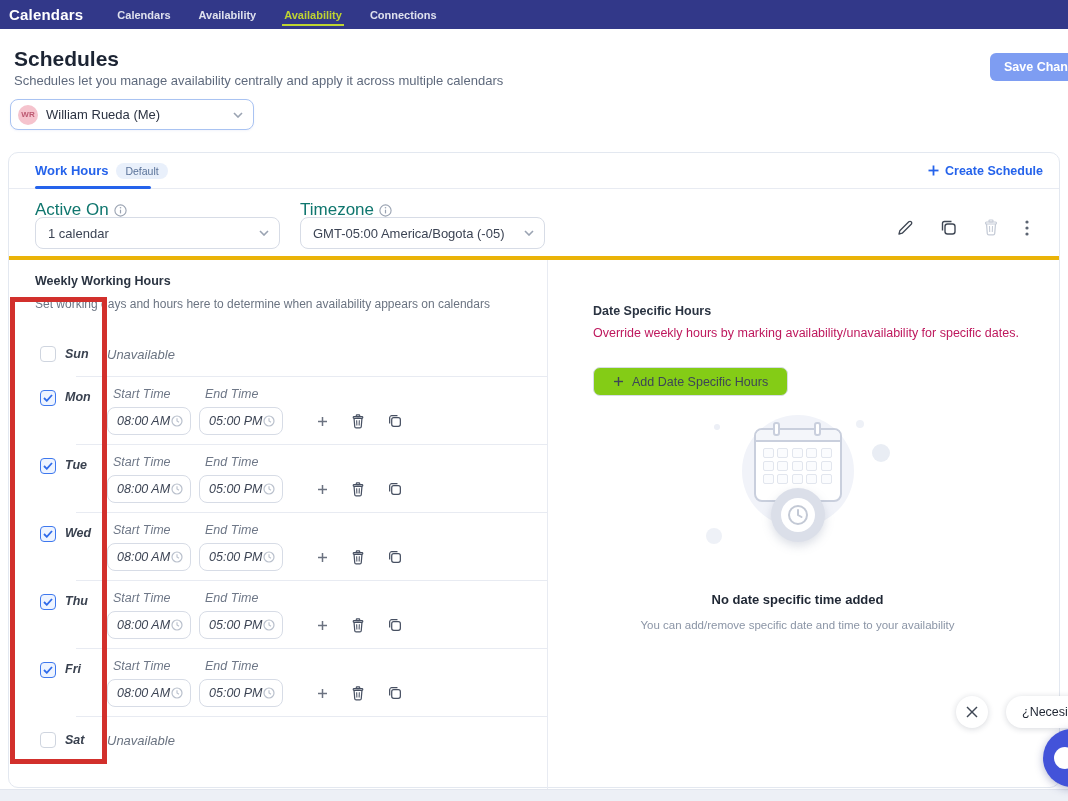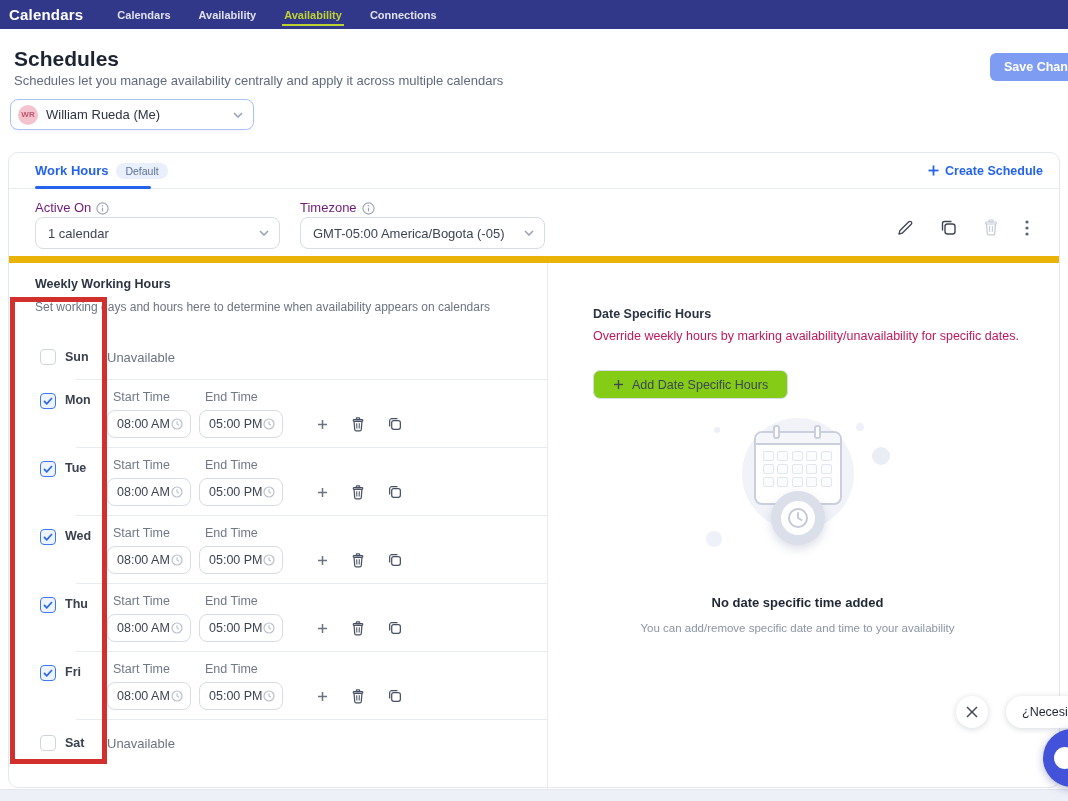--- a/index.html
+++ b/index.html
@@ -32,38 +32,38 @@
   .card-tabs { position:relative; height:36px; border-bottom:1px solid #e8ebf2; display:flex; align-items:center; padding:0 16px 0 26px; }
   .tab-workhours { display:flex; align-items:center; position:relative; height:100%; cursor:pointer; }
   .tab-workhours .tab-label { color:#2563eb; font-size:13px; font-weight:bold; }
   .tab-underline { position:absolute; left:26px; top:33px; width:116px; height:3px; background:#2563eb; border-radius:2px; }
   .default-badge { margin-left:8px; background:#e9f0fb; color:#5a7299; font-size:10.5px; padding:2px 9px; border-radius:9px; }
   .create-schedule { margin-left:auto; display:flex; align-items:center; gap:6px; color:#2563eb; font-size:12.5px; font-weight:bold; cursor:pointer; }
   .plus-glyph { stroke:#2563eb; stroke-width:1.8; }
 
   
   .controls { position:relative; height:67px; }
-  .ctl-label { position:absolute; top:11px; font-size:13px; color:#701a75; display:flex; align-items:flex-end; gap:5px; }
+  .ctl-label { position:absolute; top:11px; font-size:17px; color:#0f766e; display:flex; align-items:center; gap:5px; }
   .ctl-label.active-on { left:26px; }
   .ctl-label.timezone { left:291px; }
   .select { position:absolute; top:28px; height:32px; width:245px; border:1px solid #d7dce6; border-radius:8px; background:#fff; display:flex; align-items:center; padding:0 10px 0 12px; font-size:13px; color:#3c4454; cursor:pointer; }
   .select .sel-value { flex:1; }
   .select.active-on-select { left:26px; }
   .select.timezone-select { left:291px; }
   .card-actions { position:absolute; right:26px; top:26px; display:flex; align-items:center; gap:18px; }
   .icon-btn { background:none; border:none; cursor:pointer; padding:4px; display:flex; align-items:center; justify-content:center; }
 
   
-  .panels { position:relative; height:533px; border-top:7px solid #eab308; display:flex; }
+  .panels { position:relative; height:533px; border-top:4px solid #eab308; display:flex; }
   .left-panel { width:539px; border-right:1px solid #e8ebf2; padding:14px 0 0 26px; }
   .weekly-title { font-size:12.5px; font-weight:bold; color:#2b3442; }
   .weekly-desc { font-size:12px; color:#6b7482; margin-top:9px; }
 
   .rows { margin-top:20px; }
-  .day-row { position:relative; display:flex; }
+  .day-row { position:relative; display:flex;font-style:italic; }
   .day-row::after { content:""; position:absolute; left:41px; right:0; bottom:0; height:1px; background:#e8ebf2; }
   .day-row.last::after { display:none; }
   .day-row.unavail { height:46px; align-items:center; }
   .day-row.avail { height:68px; }
   .day-check { width:72px; display:flex; align-items:center; gap:9px; padding-left:5px; }
   .day-row.avail .day-check { align-items:flex-start; padding-top:13px; }
   .cb { width:16px; height:16px; border:1px solid #cfd5df; border-radius:4px; background:#fff; display:flex; align-items:center; justify-content:center; flex-shrink:0; cursor:pointer; }
   .cb svg { display:none; }
   .checked .cb { border-color:#3e78ee; background:#eef4ff; }
   .checked .cb svg { display:block; }

